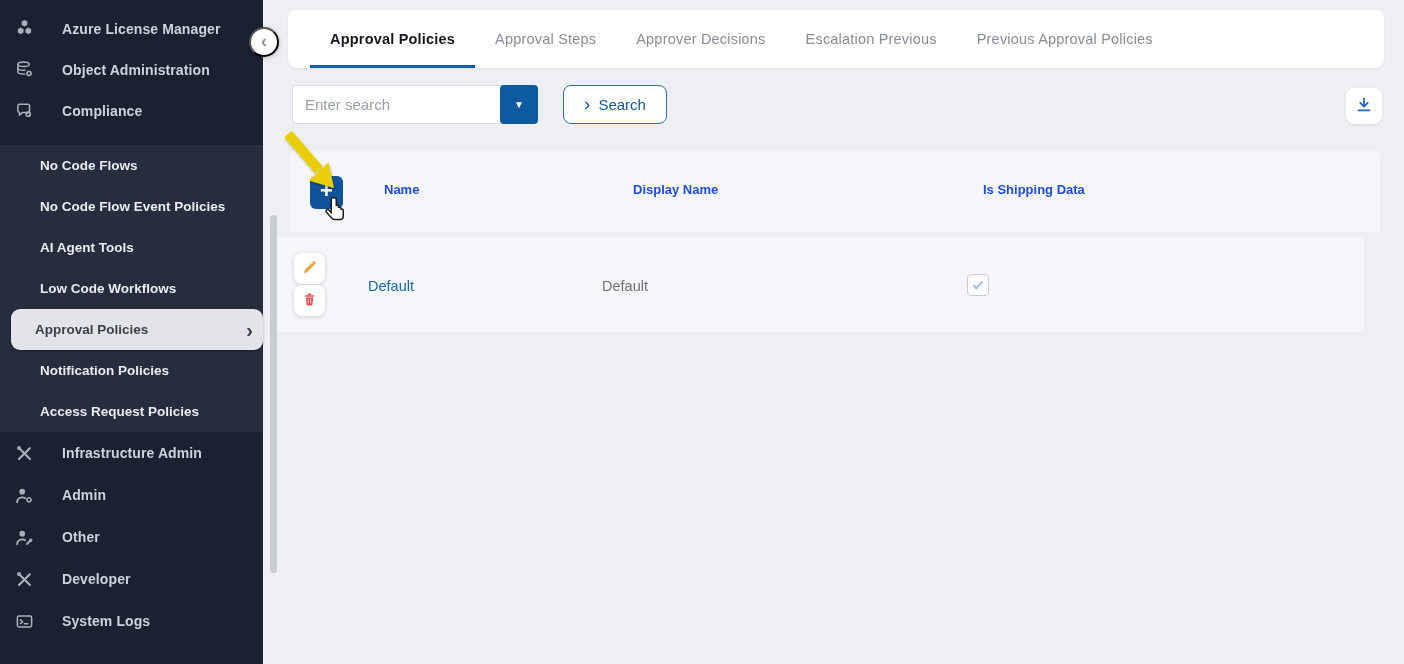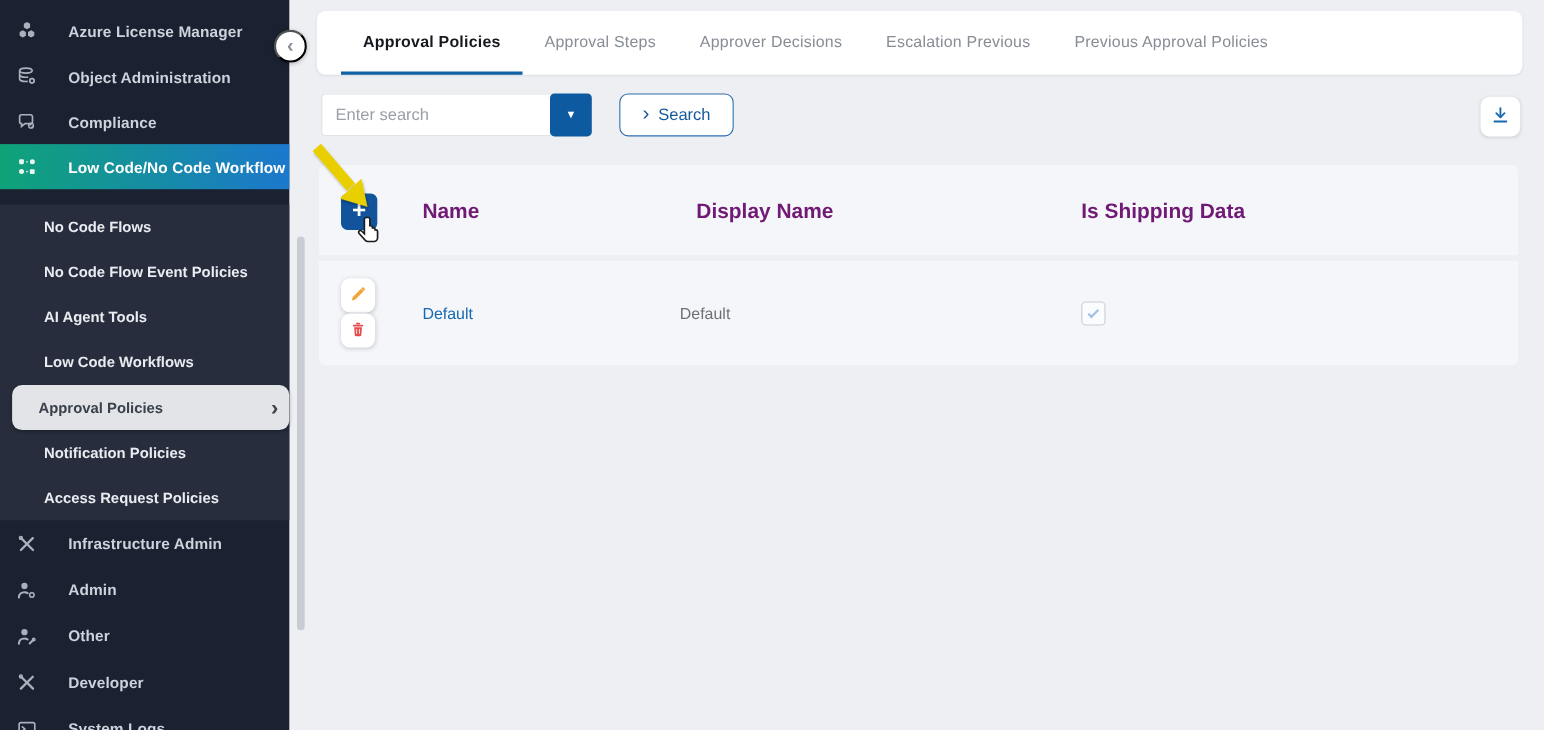--- a/index.html
+++ b/index.html
@@ -55,23 +55,23 @@
               display:flex; align-items:center; justify-content:center; gap:8px; cursor:pointer;
               font-family:"Liberation Sans", sans-serif; z-index:1; }
   .search-btn .chev { font-size:19px; line-height:1; padding-bottom:2px; }
   .download-btn { position:absolute; left:1346px; top:88px; width:36px; height:36px; background:#ffffff;
               border:none; border-radius:8px; box-shadow:0 1px 3px rgba(20,30,50,.12); cursor:pointer;
               display:flex; align-items:center; justify-content:center; z-index:1; }
 
   
   .thead-band { position:absolute; left:290px; top:150px; width:1090px; height:82px;
               background:#f5f6f9; border-radius:6px 6px 0 0; z-index:1; }
-  .trow-band { position:absolute; left:290px; top:237px; width:1090px; height:95px;
+  .trow-band { position:absolute; left:274px; top:237px; width:1090px; height:95px;
               background:#f5f6f9; border-radius:0 0 6px 6px; z-index:1; }
-  .th { position:absolute; top:32px; font-size:19px; font-weight:700; color:#701a75; }
+  .th { position:absolute; top:32px; font-size:13px; font-weight:700; color:#1d4ed8; }
   .th-name { left:94px; } .th-display { left:328px;margin-left:15px; } .th-shipping { left:693px; }
 
   .add-btn { position:absolute; left:20px; top:26px; width:33px; height:33px; background:#11549b;
               border:none; border-radius:6px; color:#ffffff; font-size:22px; font-weight:700;
               display:flex; align-items:center; justify-content:center; cursor:pointer; line-height:1;
               padding-bottom:3px; }
 
   .action-stack { position:absolute; left:20px; top:16px; display:flex; flex-direction:column; gap:1px; }
   .action-btn { width:31px; height:31px; background:#ffffff; border:none; border-radius:8px;
               box-shadow:0 1px 4px rgba(20,30,50,.18); cursor:pointer; display:flex;
@@ -118,33 +118,20 @@
       </div>
       <div class="nav-item">
         <span class="ico">
           <svg width="19" height="19" viewBox="0 0 20 20" fill="none">
             <path d="M4.8 3.5h8.7a1.8 1.8 0 0 1 1.8 1.8v4.9a1.8 1.8 0 0 1-1.8 1.8H8.1l-3.3 2.7v-2.7a1.8 1.8 0 0 1-1.8-1.8V5.3a1.8 1.8 0 0 1 1.8-1.8z" stroke="#a9b1bd" stroke-width="1.6"></path>
             <circle cx="13.9" cy="13.9" r="3" fill="#a9b1bd"></circle>
             <path d="M12.5 13.9l1 1 1.8-1.9" stroke="#1a2130" stroke-width="1.1" fill="none"></path>
           </svg>
         </span>
         <span>Compliance</span>
-      </div>
-      <div class="nav-item active">
-        <span class="ico">
-          <svg width="19" height="19" viewBox="0 0 20 20" fill="#eaf4f0">
-            <rect x="2.5" y="3" width="4.6" height="4.6" rx="1"></rect>
-            <circle cx="15.2" cy="5.3" r="2.4"></circle>
-            <rect x="12.8" y="12.4" width="4.6" height="4.6" rx="1"></rect>
-            <circle cx="4.8" cy="14.7" r="2.4"></circle>
-            <circle cx="10" cy="5.3" r=".8"></circle>
-            <circle cx="10" cy="14.7" r=".8"></circle>
-          </svg>
-        </span>
-        <span>Low Code/No Code Workflow</span>
       </div>
     </div>
 
     <nav class="submenu">
       <div class="sub-item">
         <span>No Code Flows</span>
       </div>
       <div class="sub-item">
         <span>No Code Flow Event Policies</span>
       </div>

